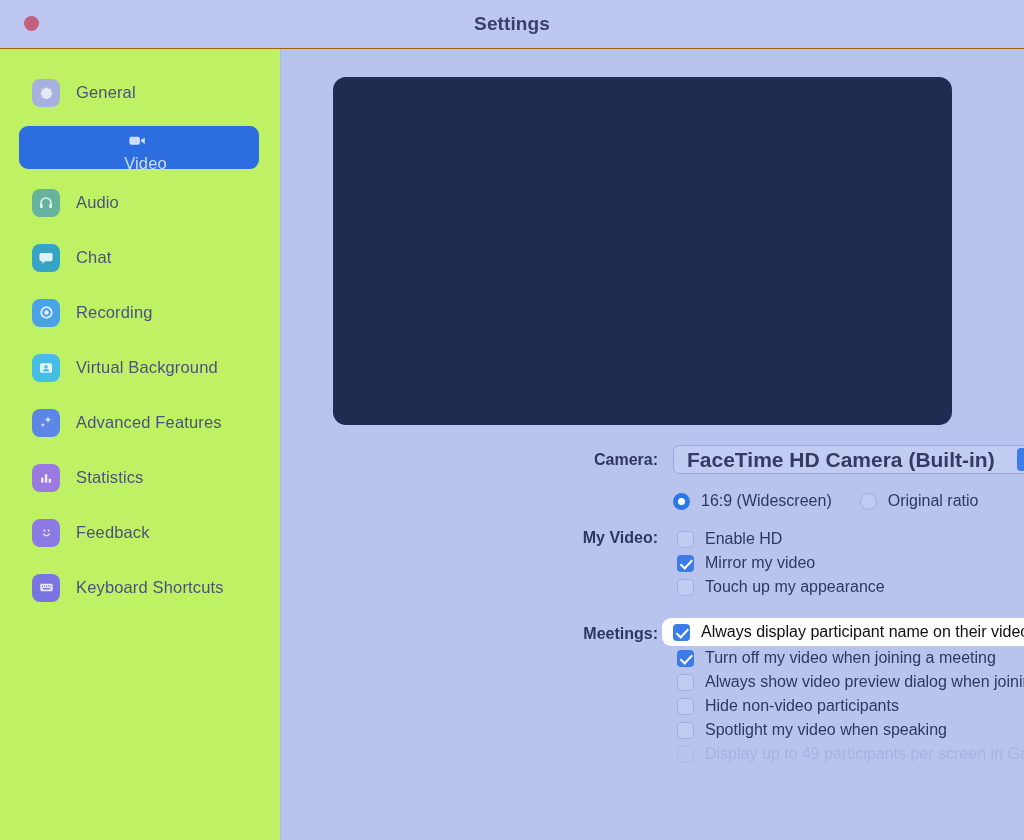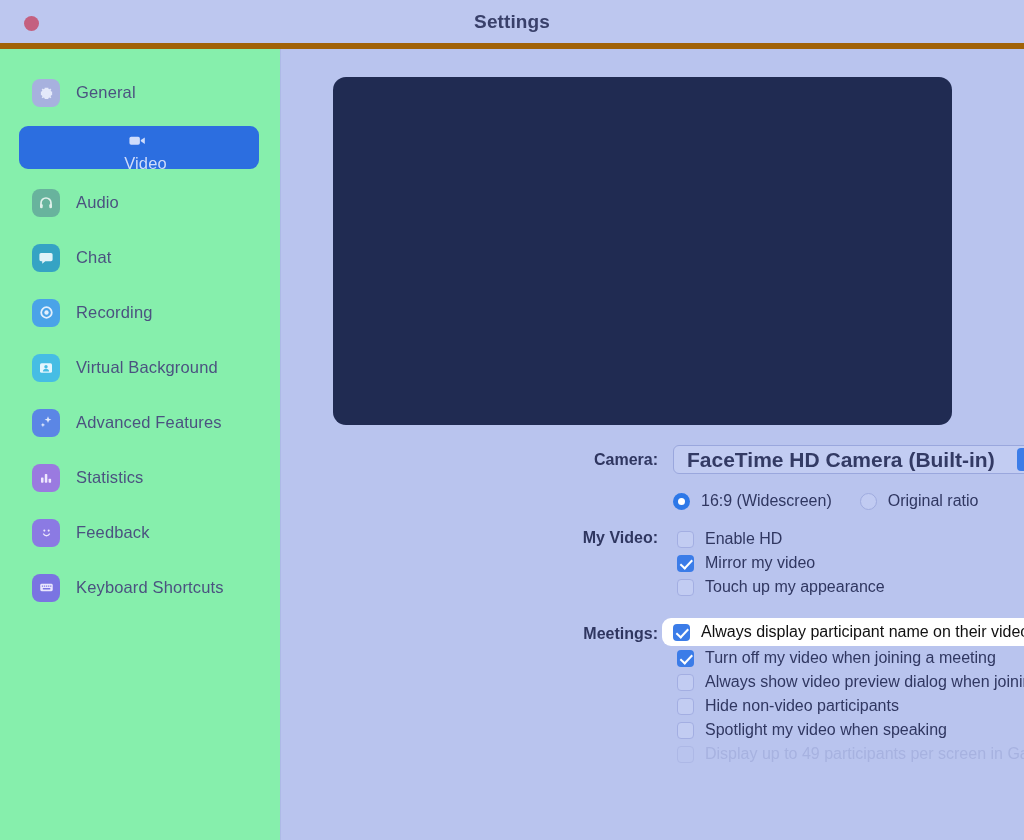--- a/index.html
+++ b/index.html
@@ -25,21 +25,21 @@
     display: flex;
     flex-direction: column;
   }
 
   
   .titlebar {
     position: relative;
     height: 49px;
     flex: 0 0 49px;
     background: #bdc7ef;
-    border-bottom: 6px solid #a16207;
+    border-bottom: 1px solid #a16207;
     display: flex;
     align-items: center;
   }
   .close-btn {
     position: absolute;
     left: 24px;
     top: 16px;
     width: 15px;
     height: 15px;
     border-radius: 50%;
@@ -59,21 +59,21 @@
   .body-split {
     display: flex;
     flex: 1 1 auto;
     min-height: 0;
   }
 
   
   .sidebar {
     width: 281px;
     flex: 0 0 281px;
-    background: #86efac;
+    background: #bef264;
     border-right: 1px solid #aeb9e6;
     padding-top: 22px;
   }
   .nav-item {
     display: flex;
     align-items: center;
     height: 43px;
     margin: 0 21px 12px 19px;
     padding-left: 13px;
     border-radius: 9px;

